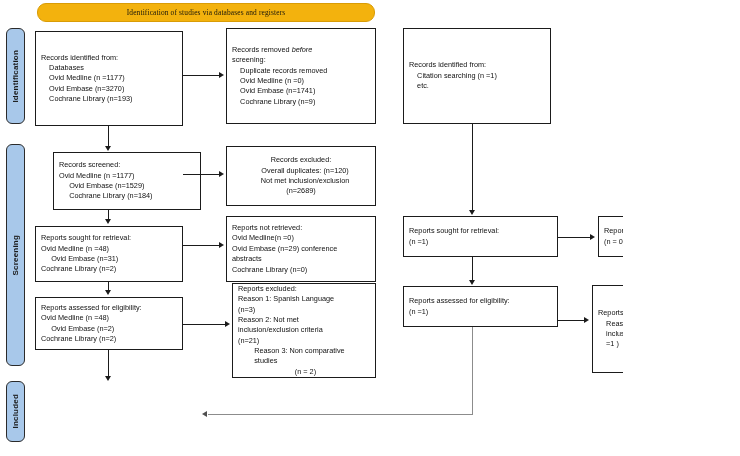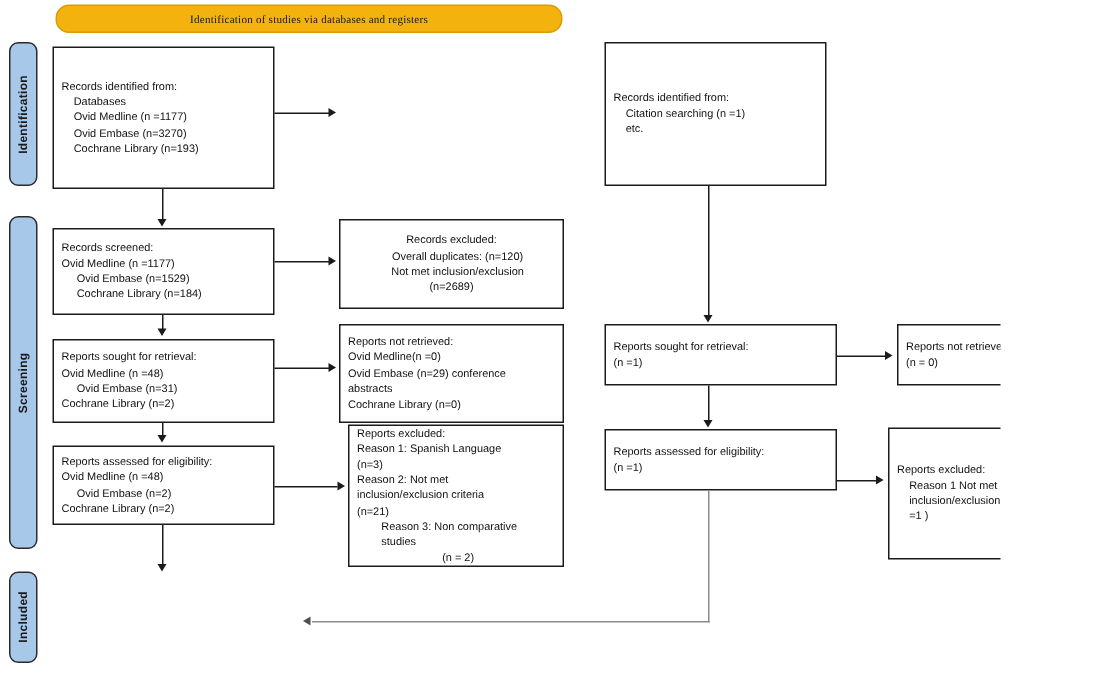--- a/index.html
+++ b/index.html
@@ -6,21 +6,20 @@
   body{
     font-family:"Liberation Sans", sans-serif;
     -webkit-font-smoothing:antialiased;
   }
   #stage{
     position:relative;
     width:623px;
     height:456px;
     background:#ffffff;
     overflow:hidden;
-    padding-left:44px;
   }
 
   
   .banner{
     position:absolute;
     background:#F3B20D;
     border:1px solid #D99C06;
     border-radius:9px;
     color:#17150c;
     font-size:7.4px;
@@ -118,28 +117,36 @@
   </div>
 
   <div class="box" style="left:35px;top:31px;width:148px;height:95px;">
     <div class="txt">Records identified from:
     Databases
     Ovid Medline (n =1177)
     Ovid Embase (n=3270)
     Cochrane Library (n=193)</div>
   </div>
 
+  <div class="box" style="left:226px;top:28px;width:150px;height:96px;">
+    <div class="txt"><span>Records removed </span><span class="ital">before</span><span>
+screening:
+    Duplicate records removed
+    Ovid Medline (n =0)
+    Ovid Embase (n=1741)
+    Cochrane Library (n=9)</span></div>
+  </div>
 
   <div class="ln h" style="left:183px;top:75px;width:37px;"></div>
   <div class="arrow right" style="left:219px;top:71.8px;"></div>
 
   <div class="ln v" style="left:108px;top:126px;height:22px;"></div>
   <div class="arrow down" style="left:104.8px;top:146px;"></div>
 
-  <div class="box" style="left:35px;top:152px;width:148px;height:58px;">
+  <div class="box" style="left:53px;top:152px;width:148px;height:58px;">
     <div class="txt">Records screened:
 Ovid Medline (n =1177)
      Ovid Embase (n=1529)
      Cochrane Library (n=184)</div>
   </div>
 
   <div class="box" style="left:226px;top:146px;width:150px;height:60px;text-align:center;">
     <div class="txt">Records excluded:
     Overall duplicates: (n=120)
     Not met inclusion/exclusion

